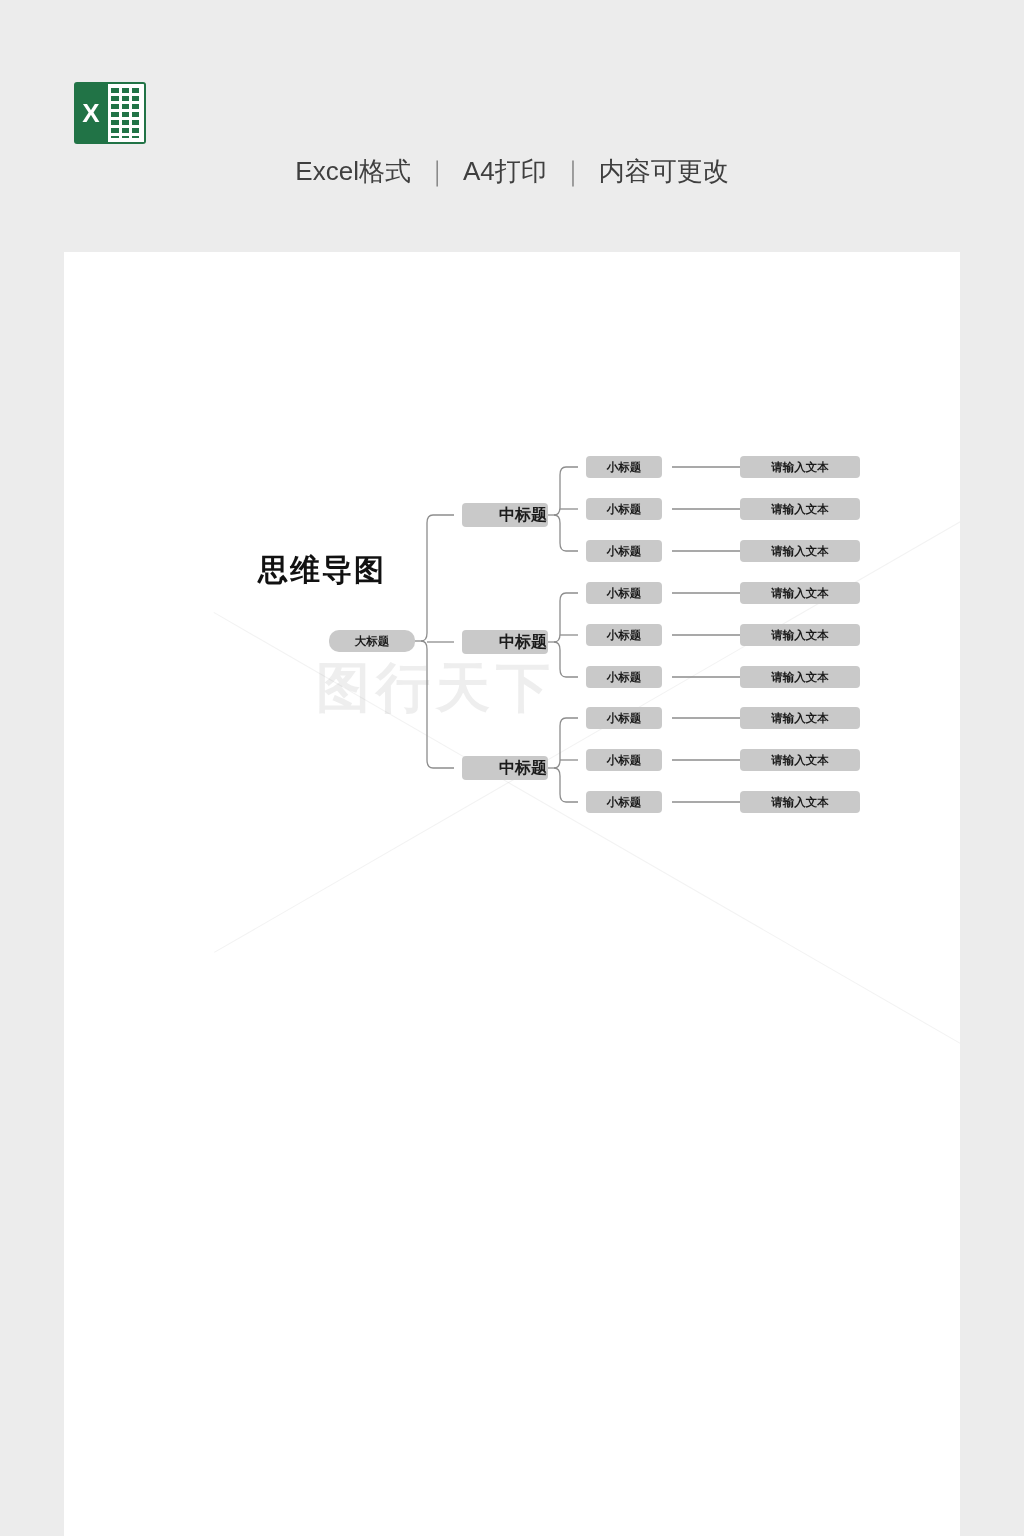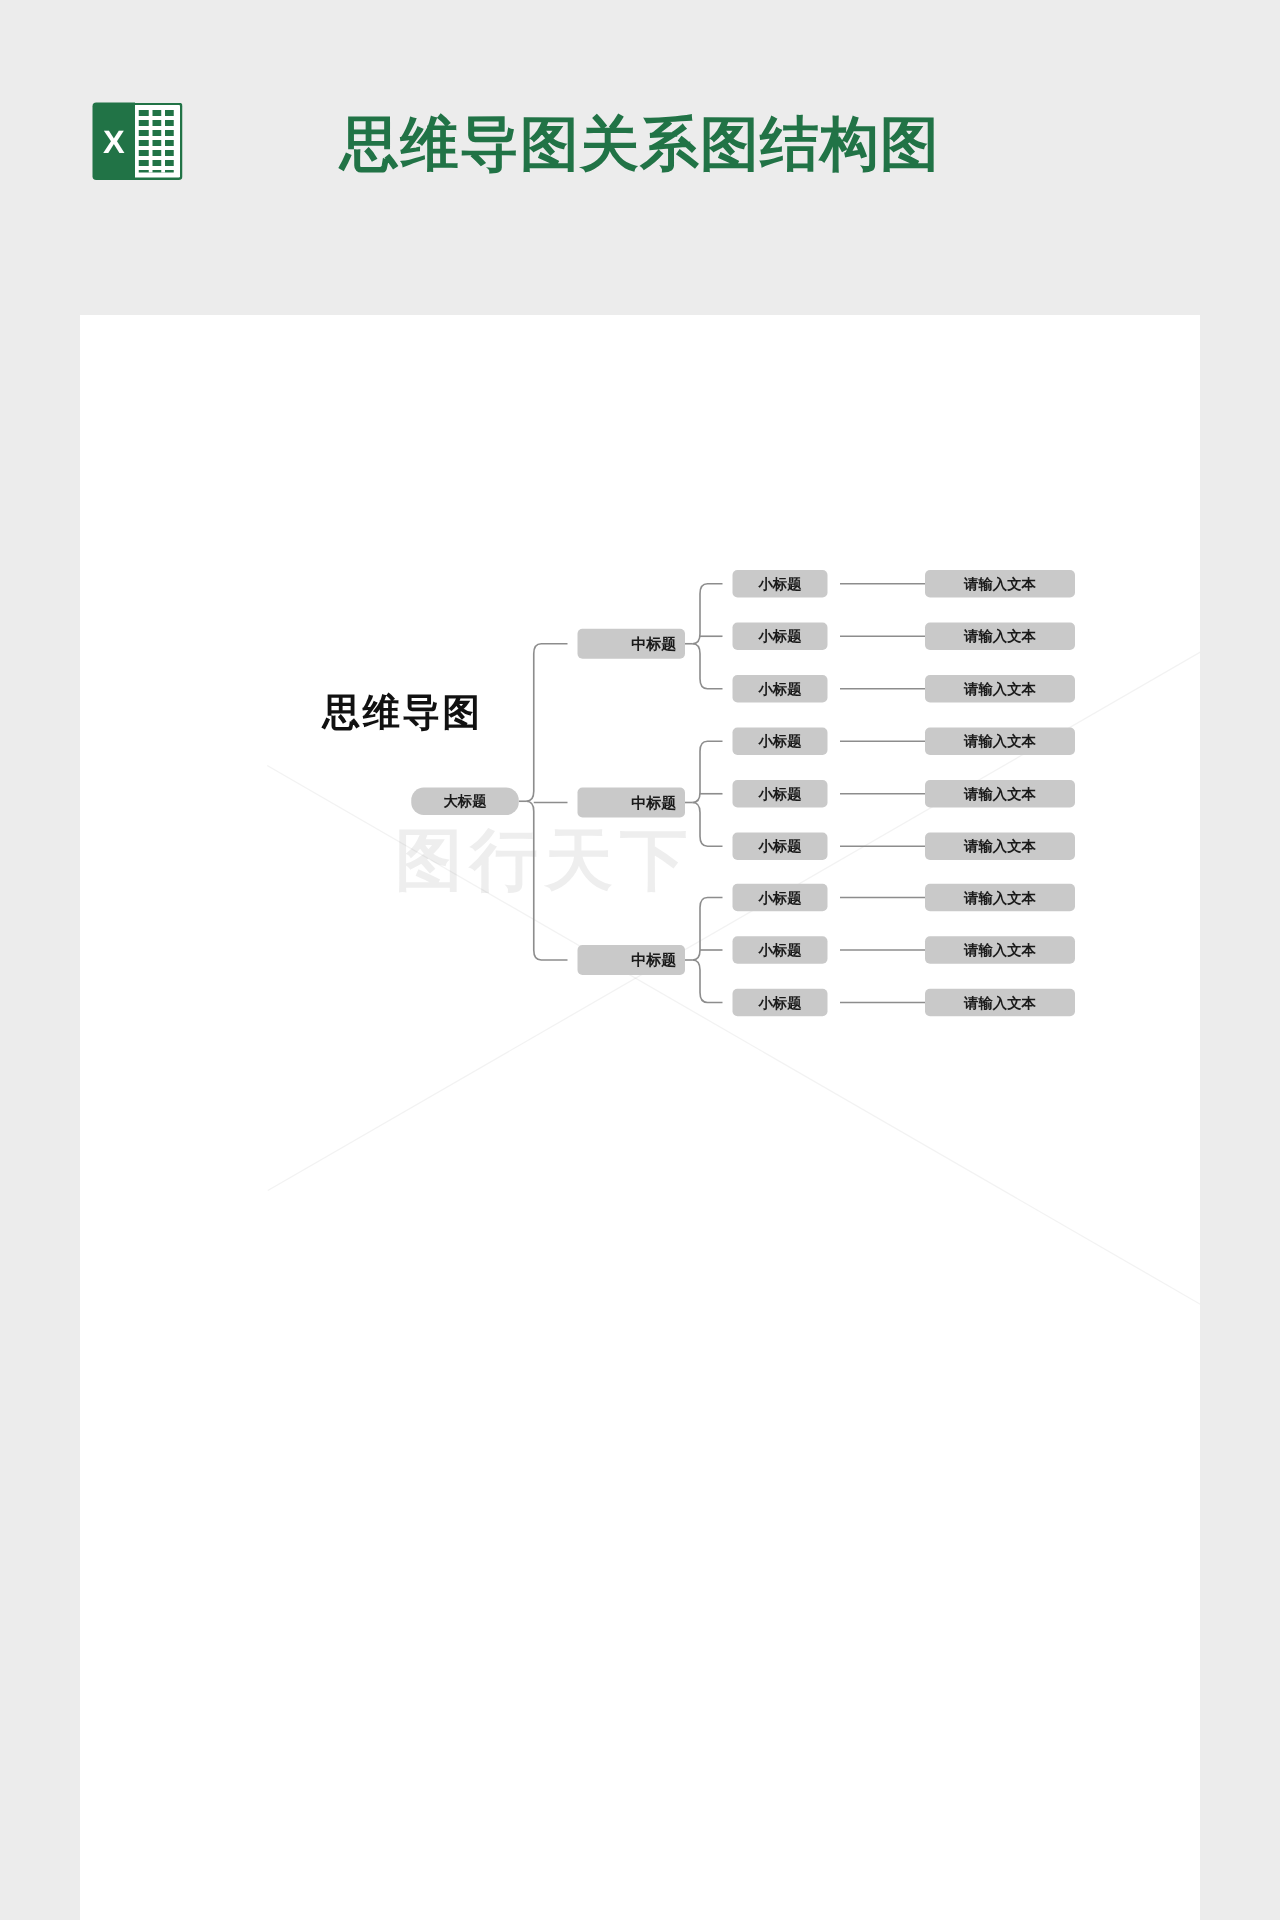--- a/index.html
+++ b/index.html
@@ -146,40 +146,46 @@
   }
   .root-label {
     position: absolute;
     font-size: 30px;
     font-weight: bold;
     color: #111;
     letter-spacing: 2px;
     white-space: nowrap;
   }
   .n-big   { width: 86px;  height: 22px; font-size: 11.5px; border-radius: 10px; }
-  .n-mid   { width: 86px;  height: 24px; font-size: 12px; padding-left: 36px; }
+  .n-mid   { width: 86px;  height: 24px; font-size: 16px; padding-left: 36px; }
   .n-small { width: 76px;  height: 22px; font-size: 11.5px; }
   .n-text  { width: 120px; height: 22px; font-size: 11.5px; }
 </style>
 </head>
 <body>
 
 <div class="header">
 
   <div class="excel-logo">
     <div class="left">X</div>
     <div class="right">
       <div class="grid"></div>
       <div class="vline v1"></div>
       <div class="vline v2"></div>
     </div>
   </div>
 
-  <div class="title">思维导图关系图结构图</div>
-
+
+  <div class="subtitle">
+    <span>Excel格式</span>
+    <span class="sep">｜</span>
+    <span>A4打印</span>
+    <span class="sep">｜</span>
+    <span>内容可更改</span>
+  </div>
 </div>
 
 <div class="sheet">
 
   <div class="watermark">
     <div class="wm-line l1"></div>
     <div class="wm-line l2"></div>
     <div class="wm-text">图行天下</div>
   </div>
 

